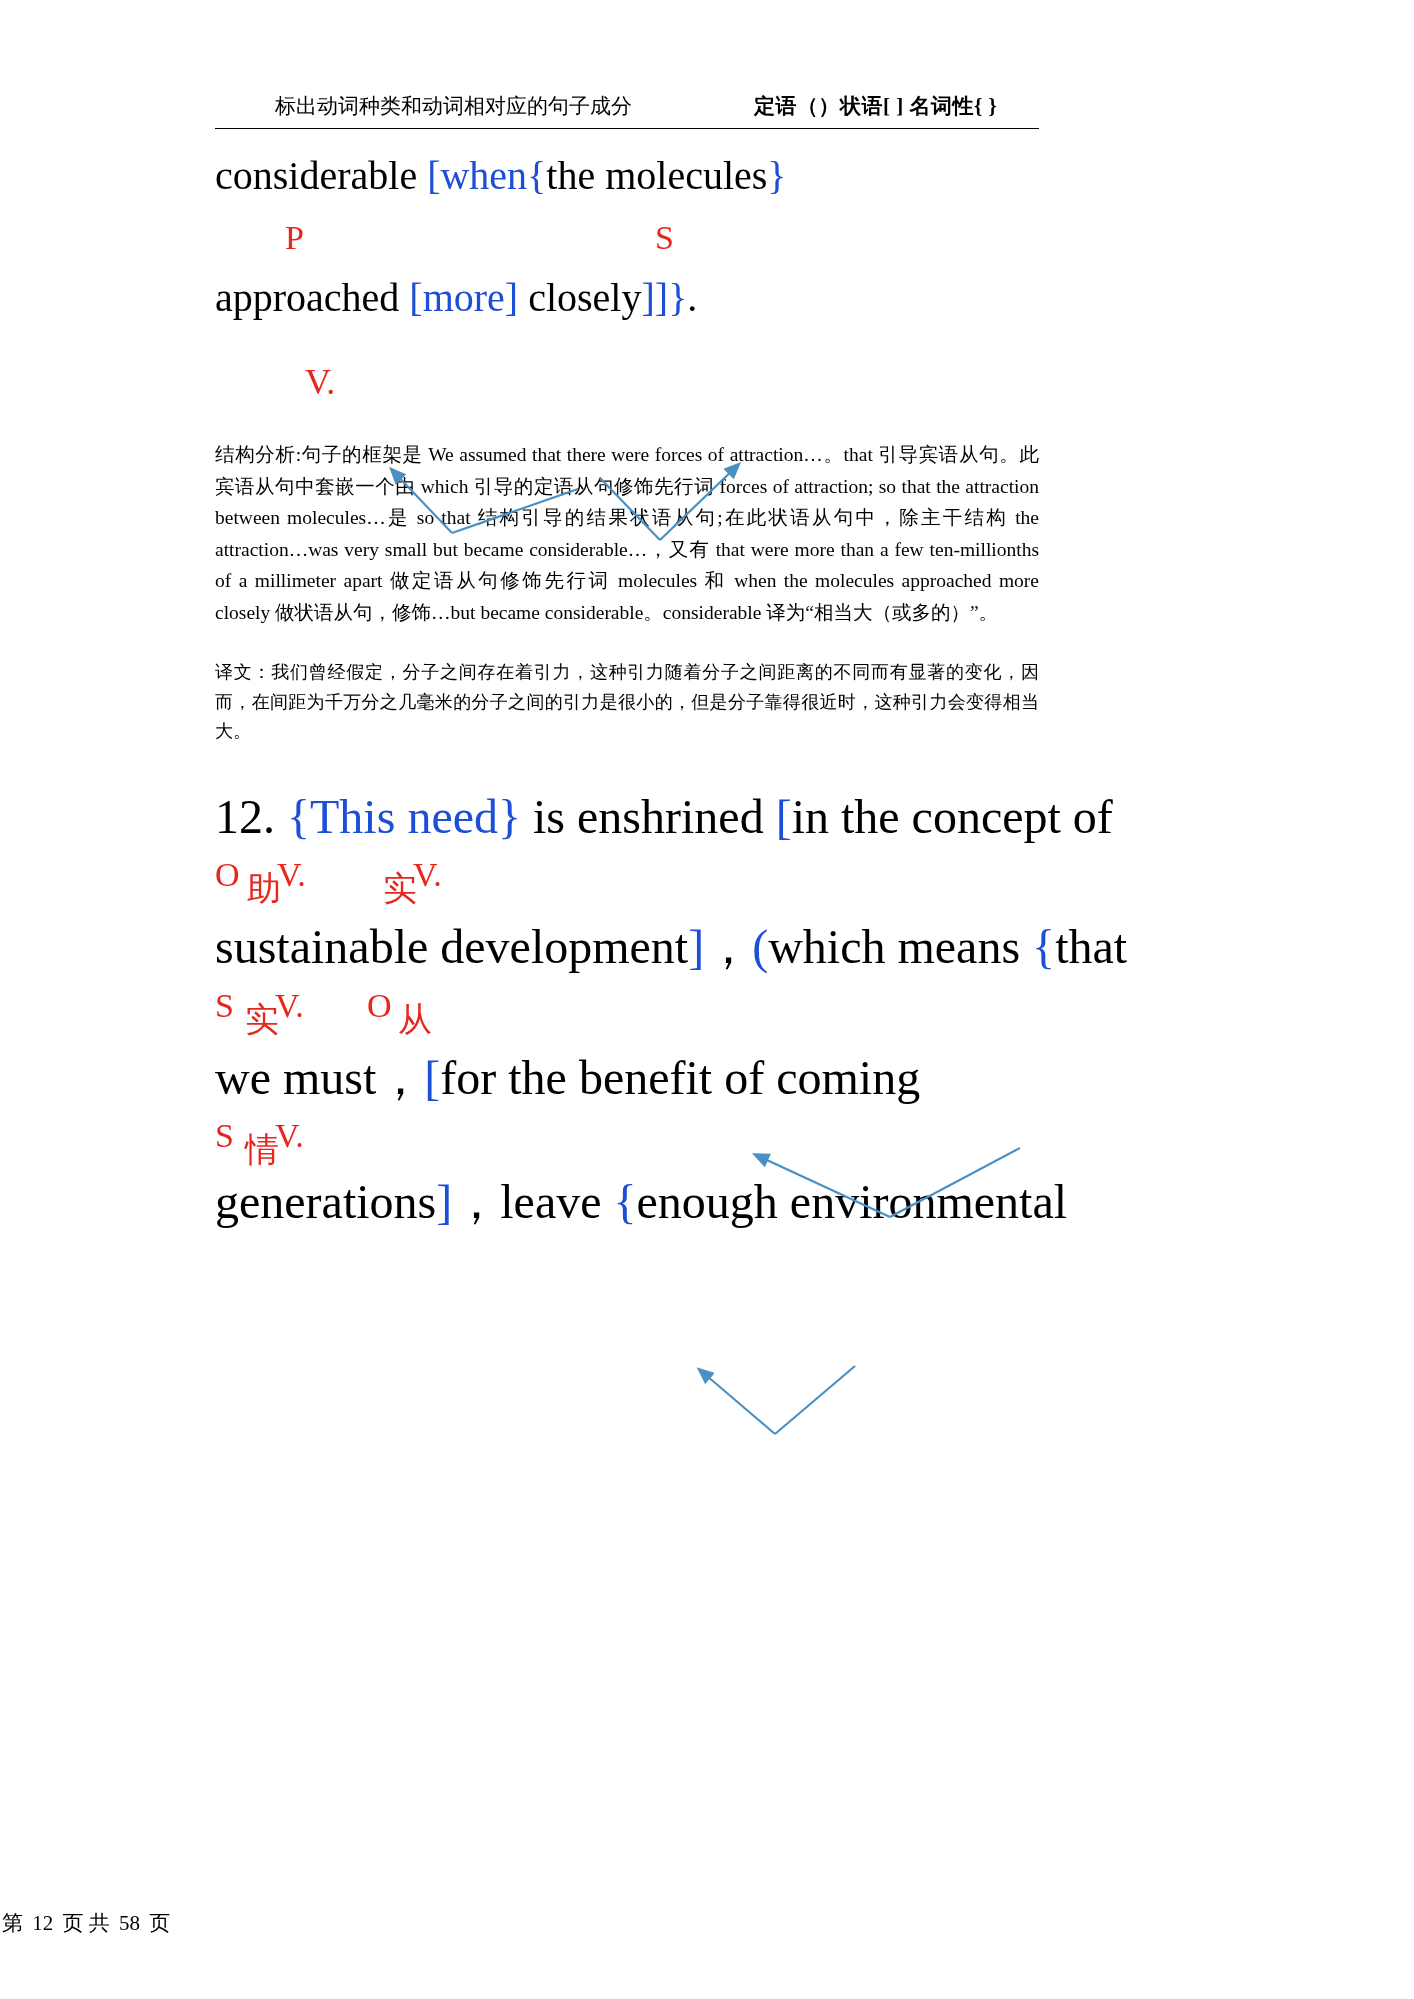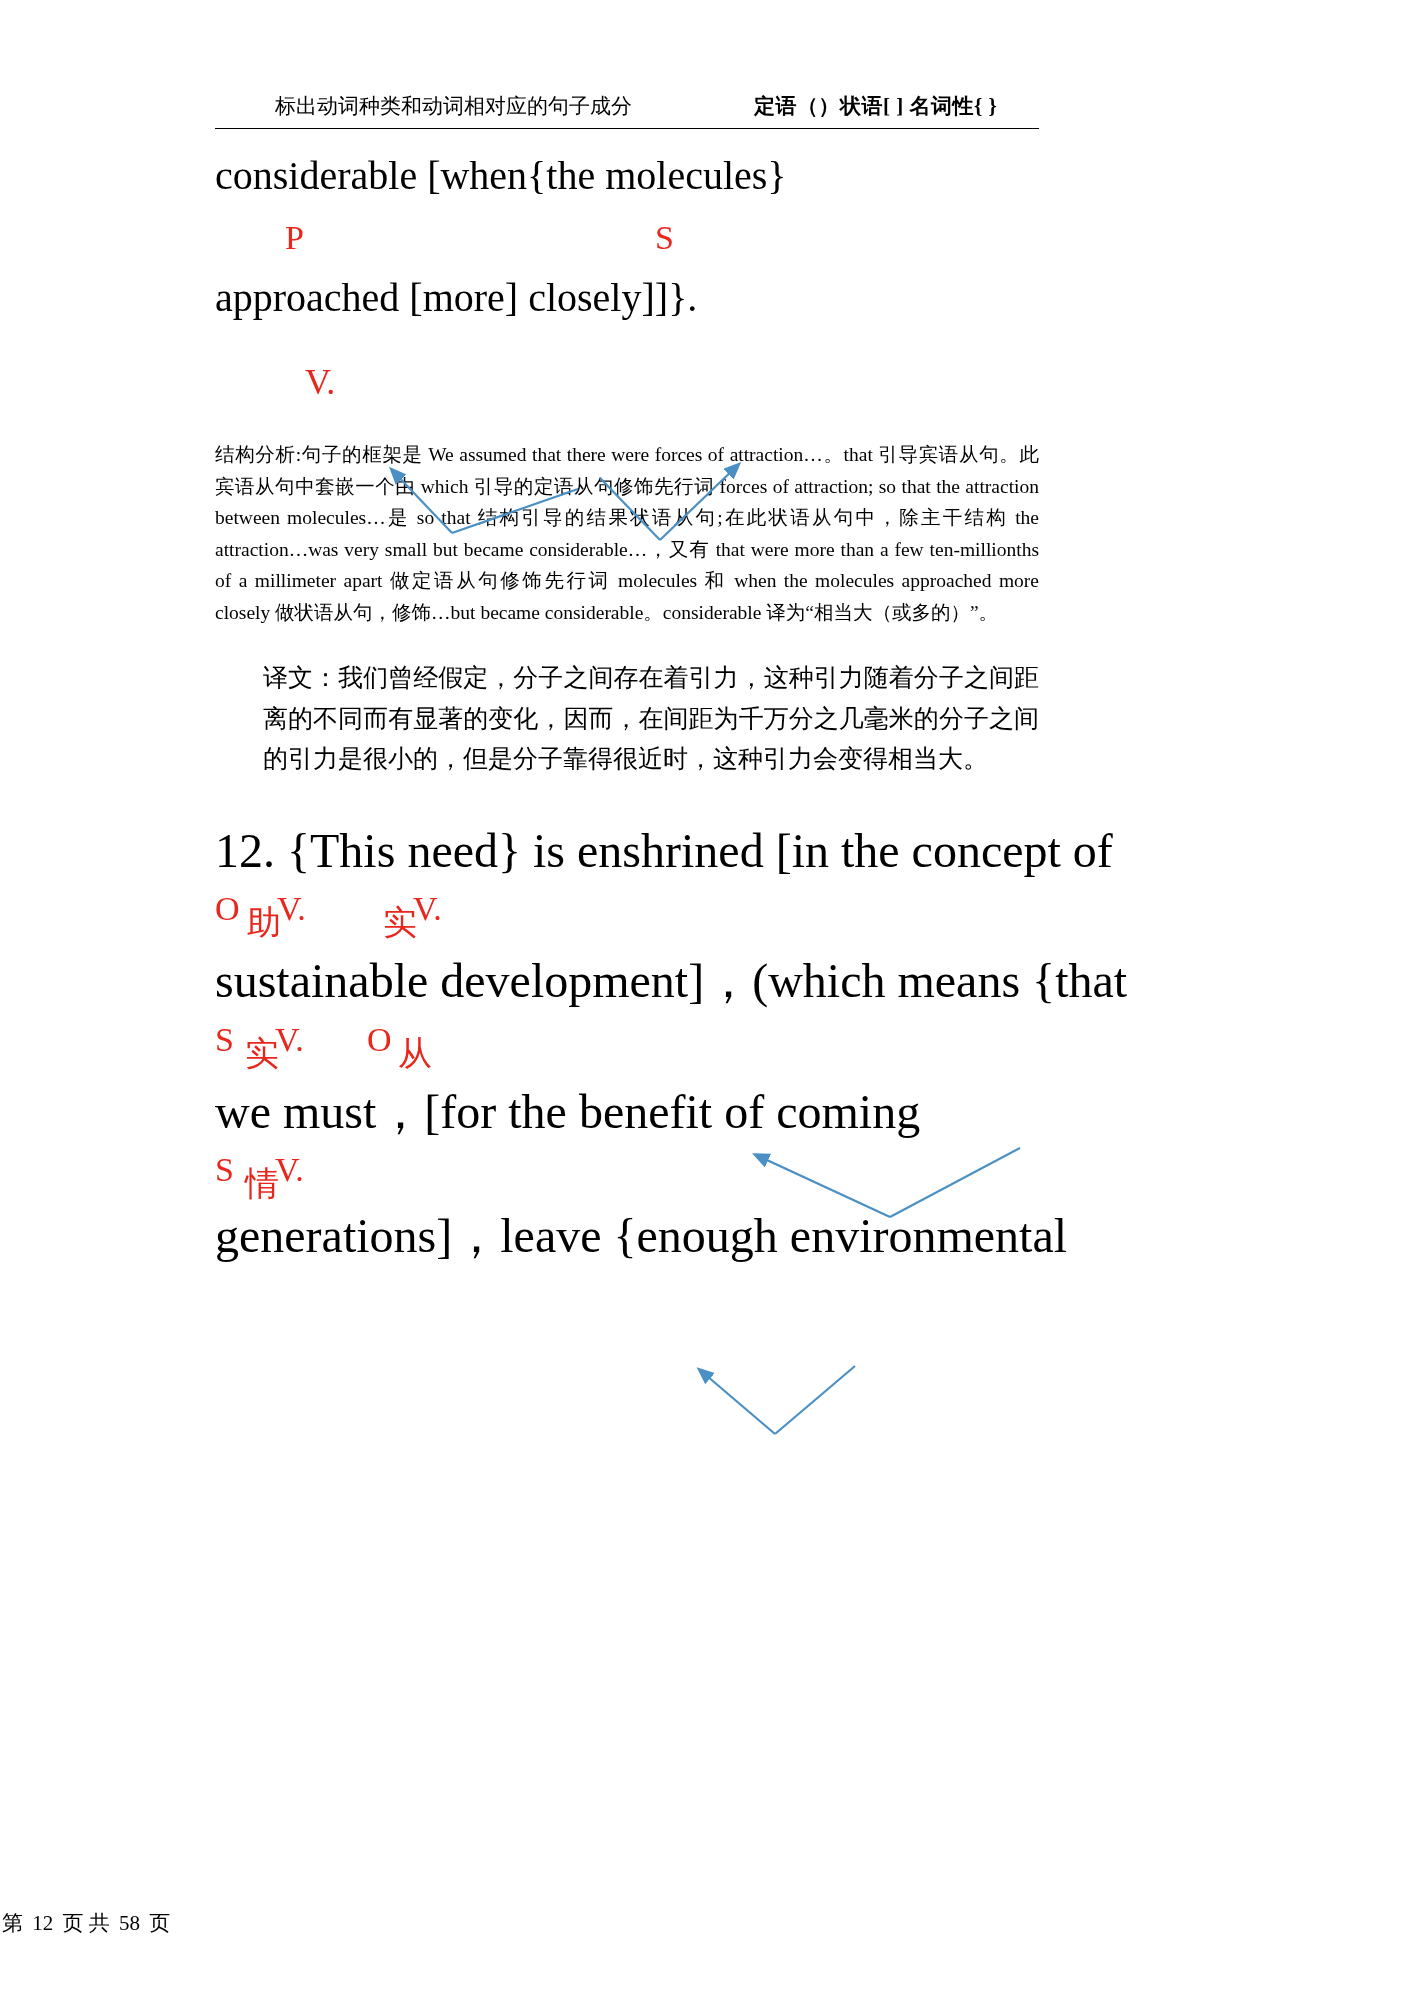--- a/index.html
+++ b/index.html
@@ -46,45 +46,44 @@
   
   .content {
     padding-top: 26px;
   }
 
   .big-line {
     font-size: 40px;
     line-height: 1.05;
     white-space: nowrap;
   }
-  .red { color: #000000; }
+  .red { color: #1d4ed8; }
 
   .marker-row {
     font-size: 34px;
     color: #e8261c;
     height: 60px;
     position: relative;
   }
   .marker {
     position: absolute;
     white-space: nowrap;
   }
 
   
   .para {
     font-size: 19.5px;
     line-height: 1.62;
     text-align: justify;
     margin-top: 24px;
   }
   .para.translation {
-    font-size: 25px;
+    font-size: 18px;
     line-height: 1.62;
     margin-top: 30px;
-    margin-left: 48px;
   }
 
   
   .item-line {
     font-size: 48px;
     line-height: 1.05;
     white-space: nowrap;
   }
 
   

